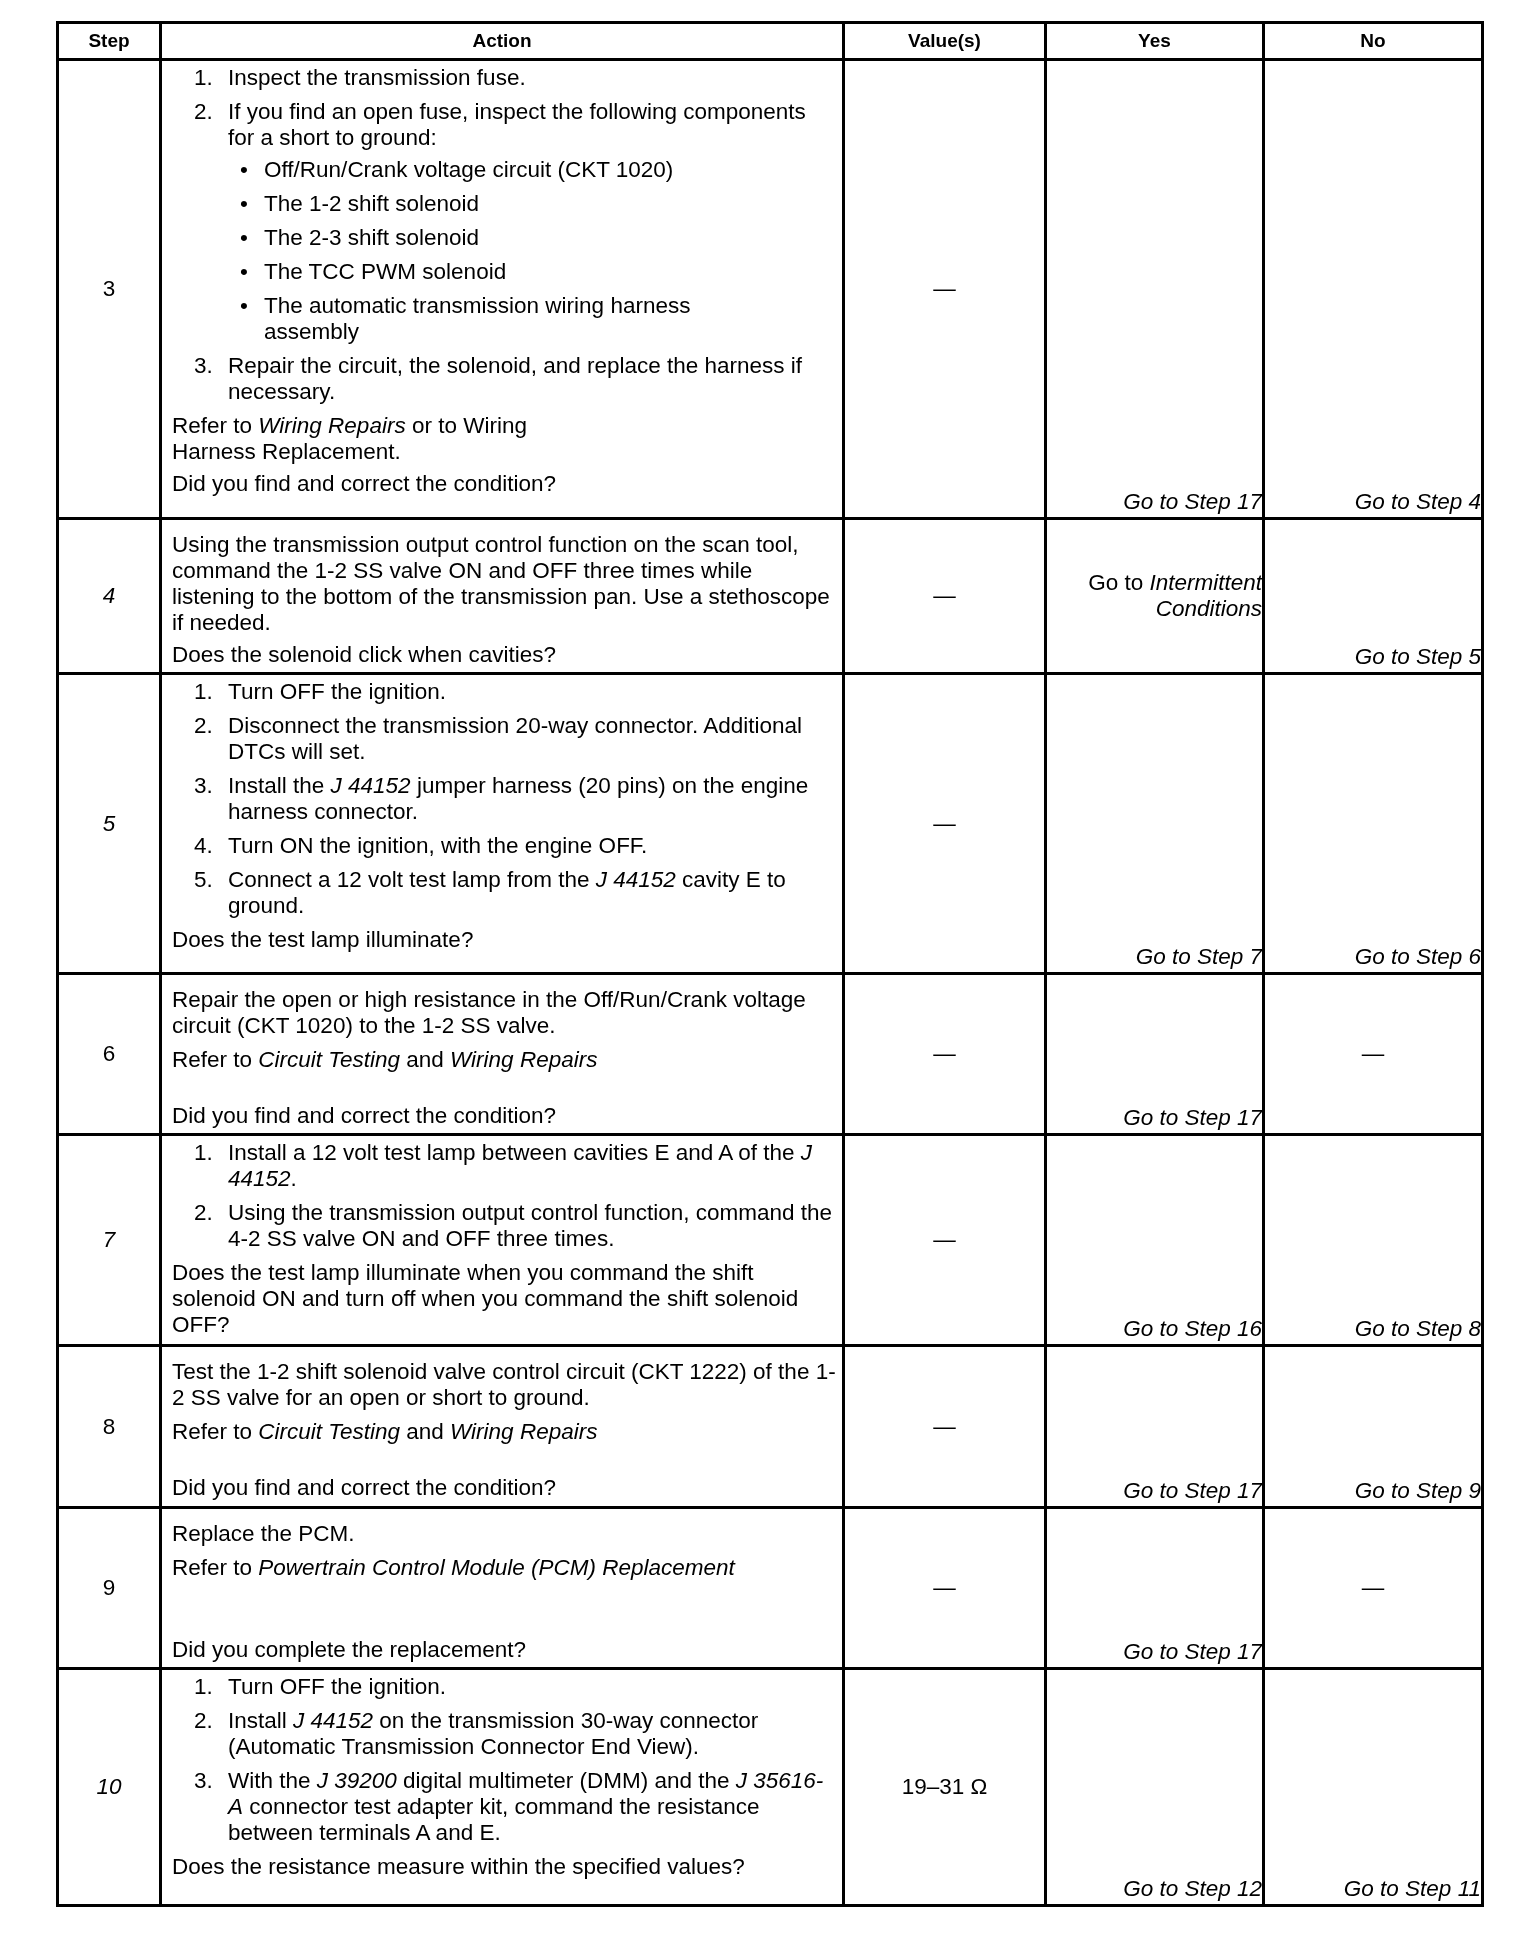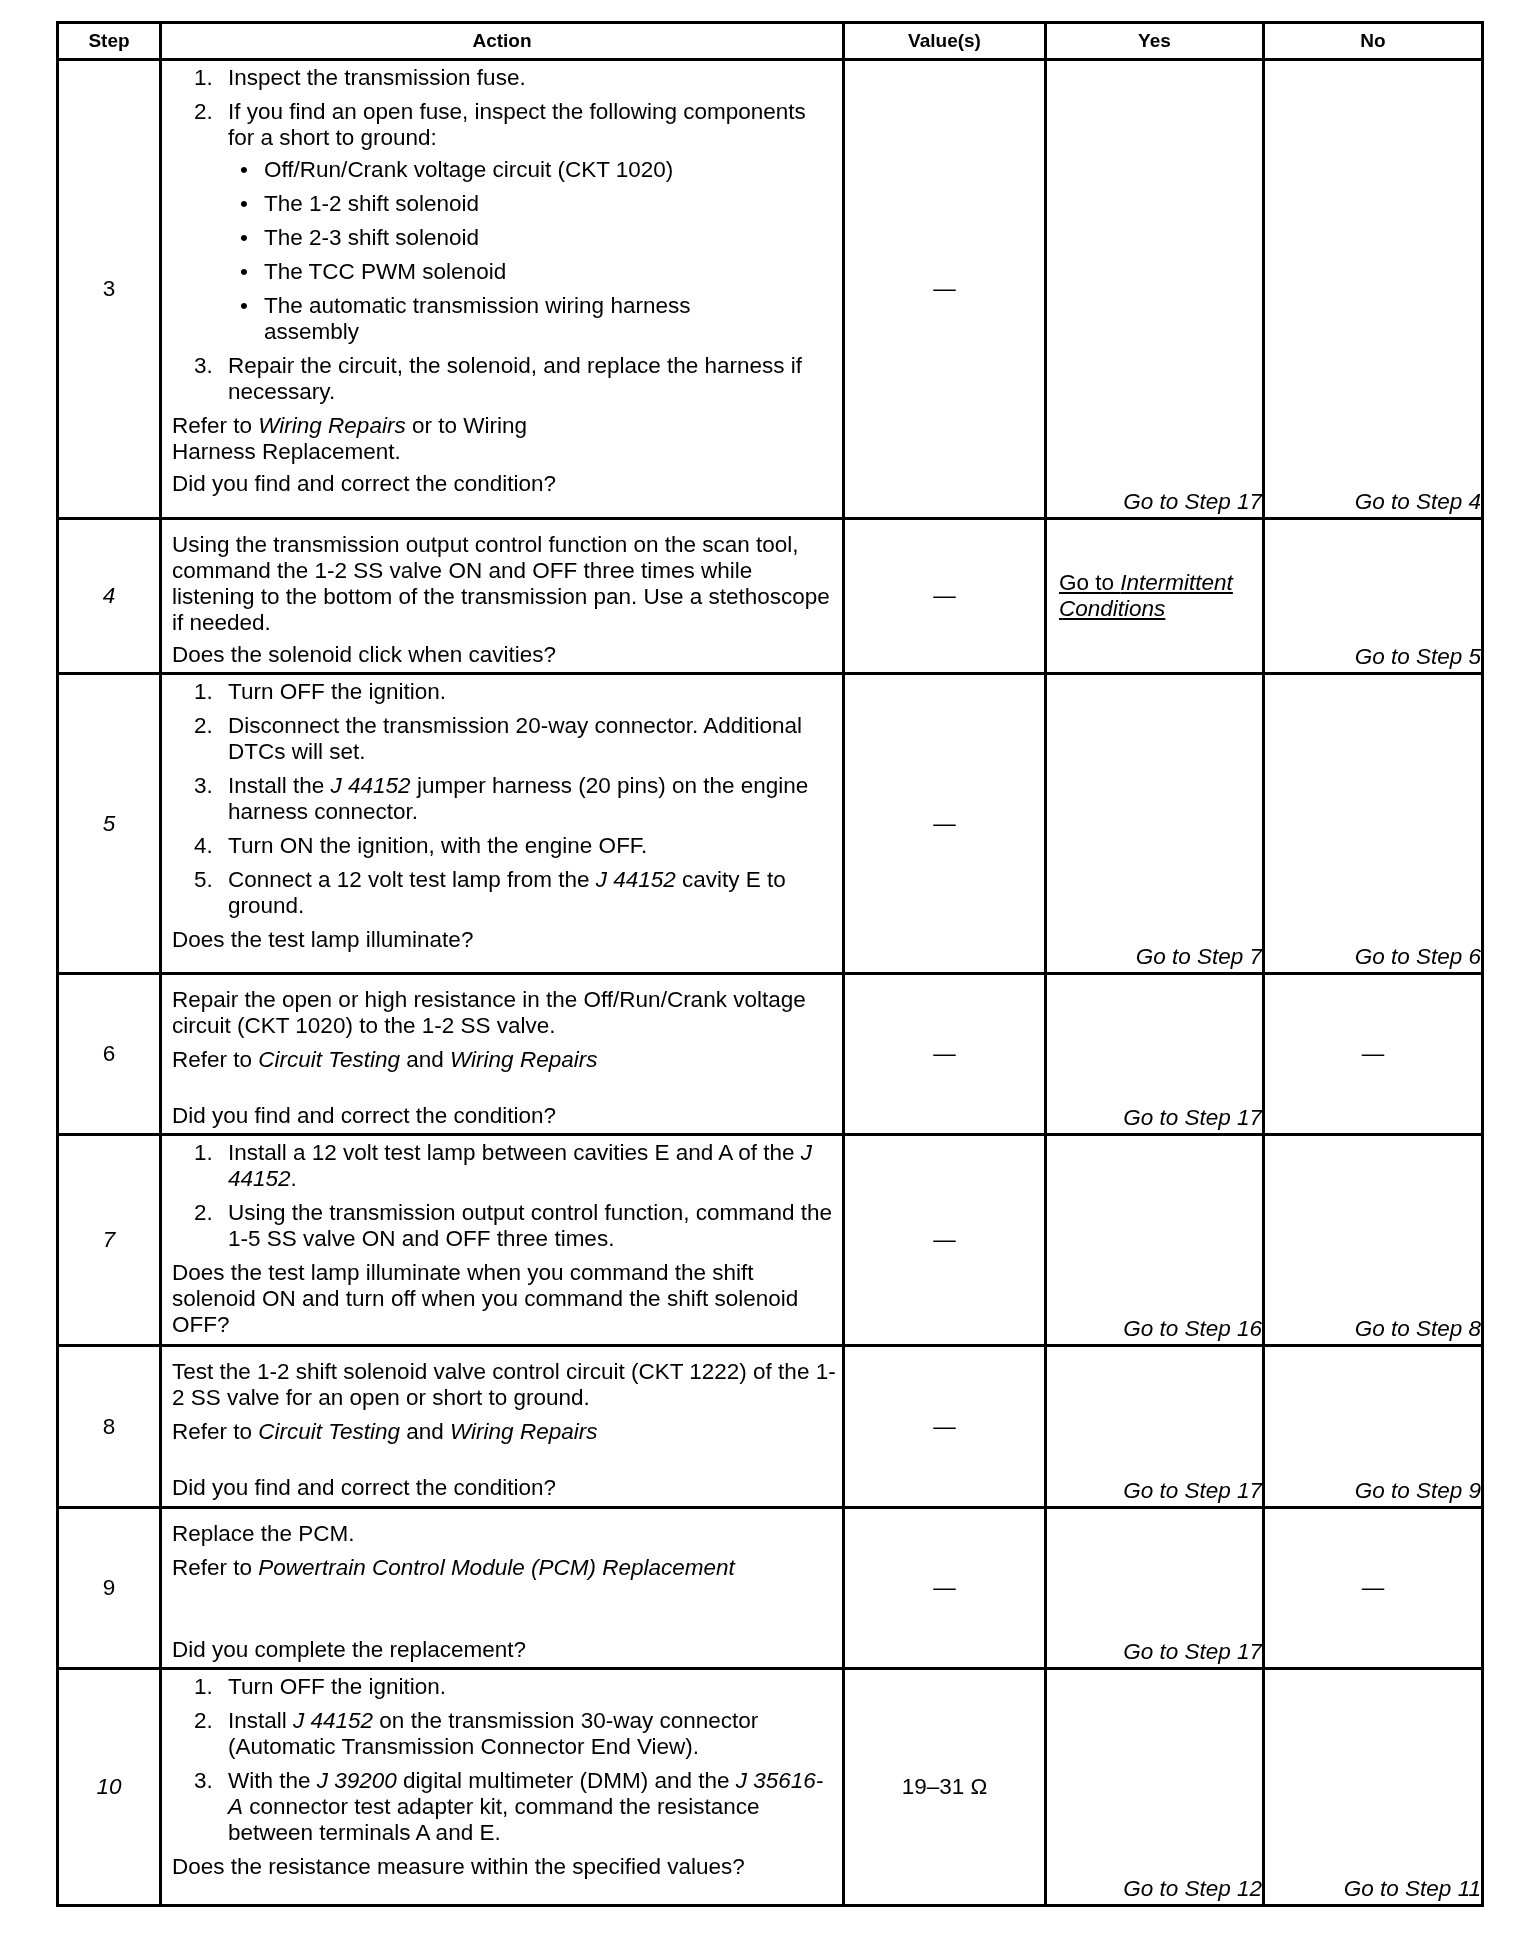--- a/index.html
+++ b/index.html
@@ -43,22 +43,21 @@
     .action .question { margin-top: 4px; }
     .action .spacer { height: 20px; }
     em, .it { font-style: italic; }
 
     .goto {
       position: absolute; left: 0; right: 0; bottom: 2px;
       text-align: right; font-style: italic;
     }
     .goto-mid {
       position: absolute; left: 12px; right: 0; top: 50%; transform: translateY(-50%);
-      text-align: left;
-      text-decoration: underline;
+      text-align: right;
     }
   </style>
 </head>
 <body>
 
 <table id="diag-table">
   <colgroup>
     <col class="c-step">
       <col class="c-action">
       <col class="c-value">
@@ -162,21 +161,21 @@
         </td>
       <td class="value-cell">—</td>
     </tr>
 
     <tr style="height:211px;">
       <td class="step-cell italic">7</td>
       <td>
         <div class="action">
           <ol>
             <li><span class="num">1.</span><span>Install a 12 volt test lamp between cavities E and A of the </span><em>J 44152</em><span>.</span></li>
-            <li><span class="num">2.</span><span>Using the transmission output control function, command the 1-5 SS valve ON and OFF three times.</span></li>
+            <li><span class="num">2.</span><span>Using the transmission output control function, command the 4-2 SS valve ON and OFF three times.</span></li>
           </ol>
           <p class="question">Does the test lamp illuminate when you command the shift solenoid ON and turn off when you command the shift solenoid OFF?</p>
         </div>
       </td>
       <td class="value-cell">—</td>
       <td class="yes-cell">
           <span class="goto">Go to Step 16</span>
         </td>
       <td class="no-cell">
           <span class="goto">Go to Step 8</span>

